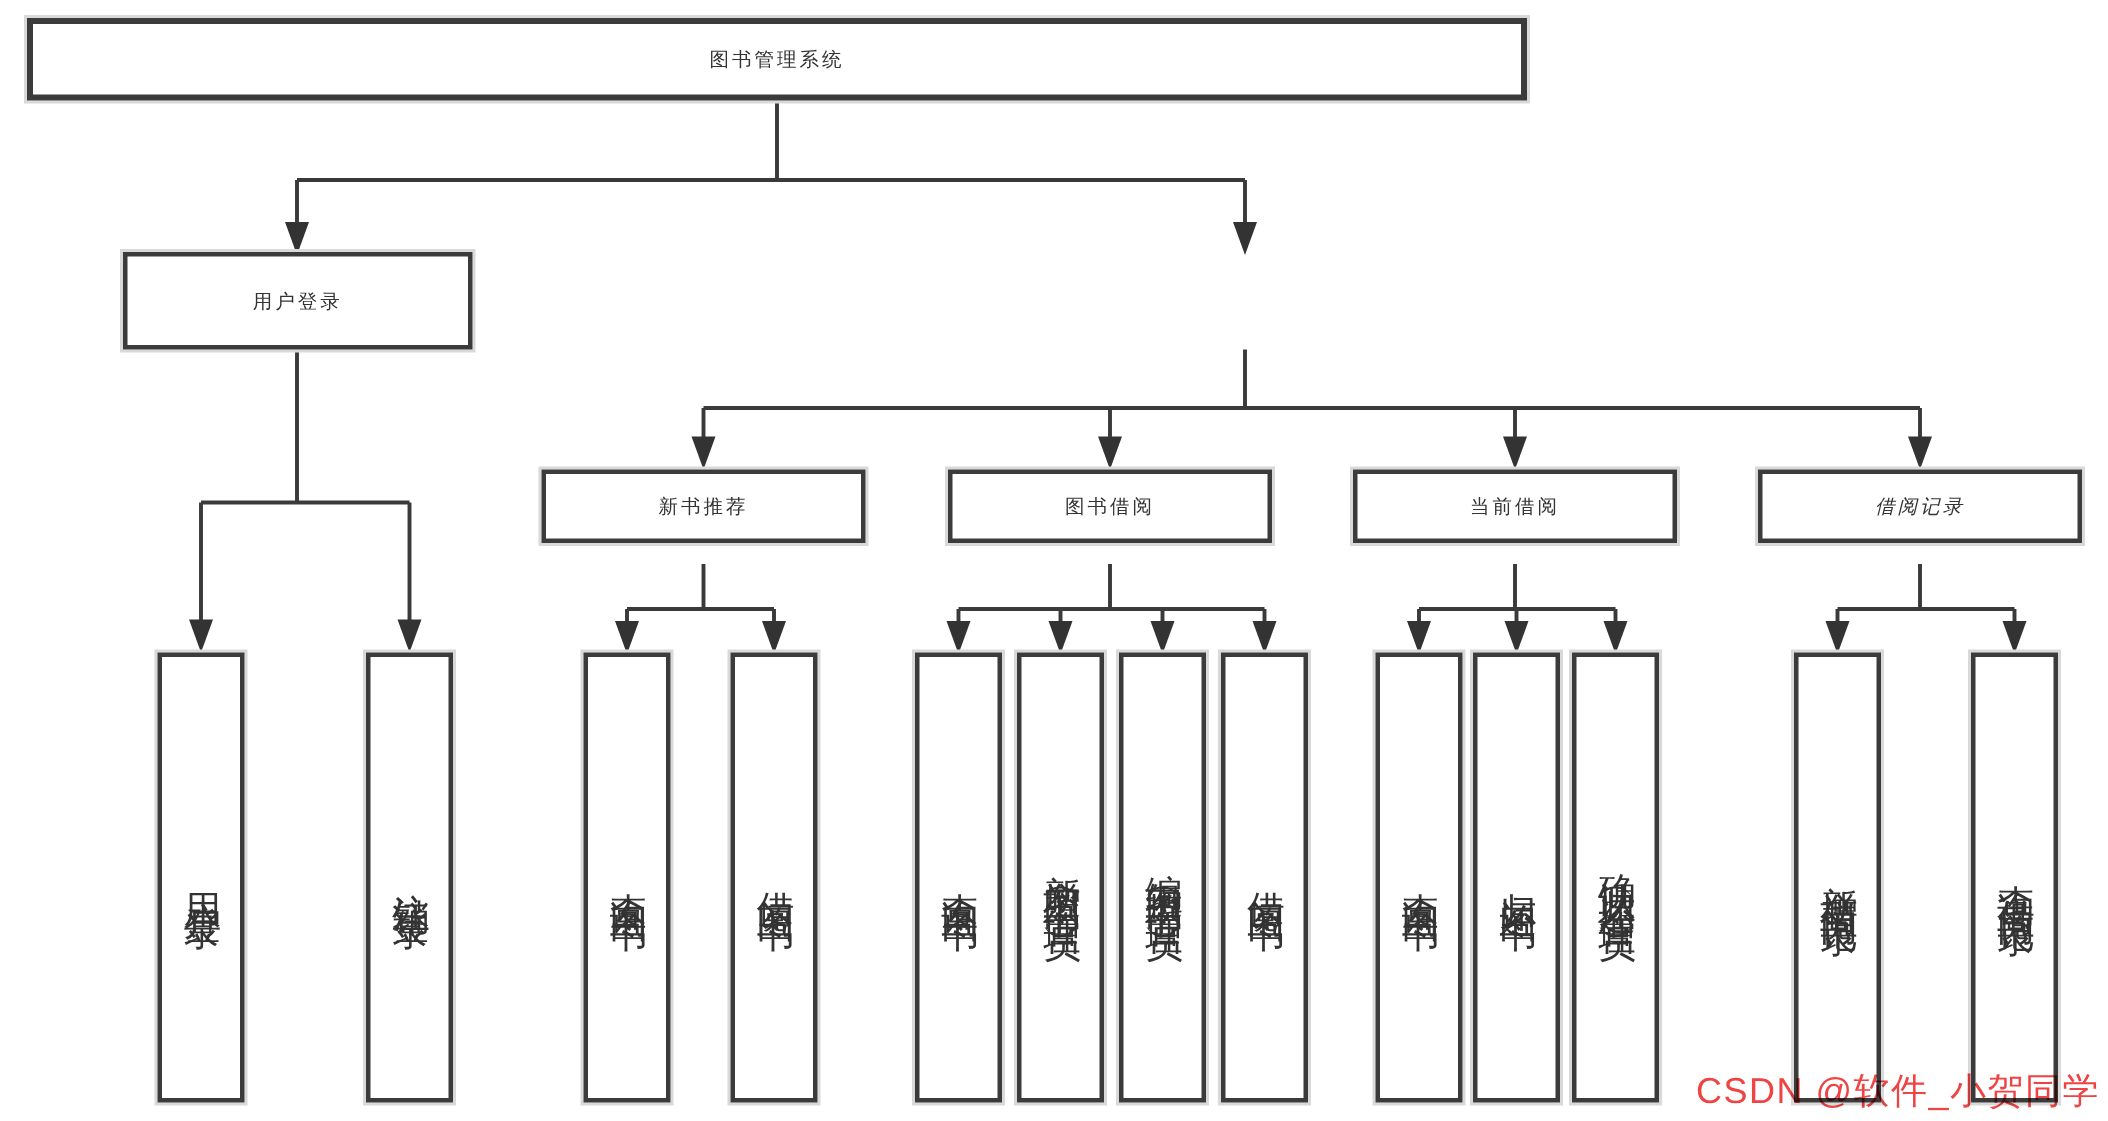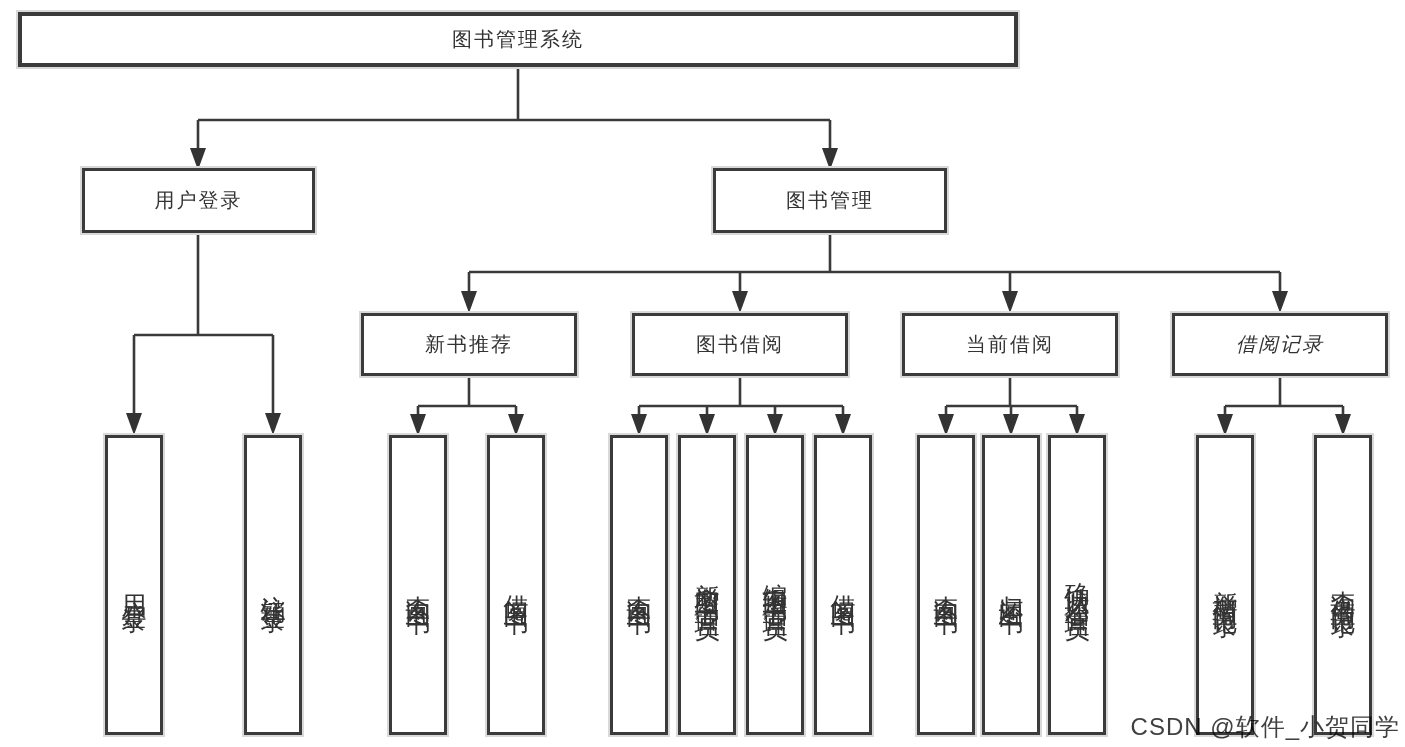--- a/index.html
+++ b/index.html
@@ -15,41 +15,41 @@
     box-sizing:border-box;
     background:#ffffff;
     border:3px solid #3b3b3b;
     box-shadow:0 0 0 2px #d9d9d9;
     display:flex;
     align-items:center;
     justify-content:center;
     color:#333333;
     z-index:2;
   }
-  .hlabel{font-size:20px;letter-spacing:2px;white-space:nowrap;}
+  .hlabel{font-size:13px;letter-spacing:2px;white-space:nowrap;}
   .root{left:18px;top:12px;width:1000px;height:55px;border-width:4px;}
   .lvl2{height:65px;top:168px;}
-  .lvl3{height:63px;top:313px;width:216px;}
+  .lvl3{height:49px;top:313px;width:216px;}
   .leaf{width:58px;height:300px;top:435px;}
   .vtext{
     writing-mode:vertical-rl;
     text-orientation:mixed;
     font-size:25px;
     letter-spacing:5px;
     line-height:1;
   }
   #connectors{position:absolute;left:0;top:0;z-index:1;}
   #connectors path.l{stroke:#3a3a3a;stroke-width:2.6;fill:none;}
   #connectors path.a{fill:#333333;stroke:none;}
   #watermark{
     position:absolute;
     right:5px;top:711px;
     font-size:24px;
     letter-spacing:1px;
-    color:#404040;
+    color:#ef4444;
     z-index:3;
     mix-blend-mode:multiply;
     white-space:nowrap;
   }
 </style>
 </head>
 <body>
 
 <div id="stage">
 
@@ -88,23 +88,20 @@
     <path class="a" d="M1217,414 L1233,414 L1225,436 Z"></path>
     <path class="a" d="M1335,414 L1351,414 L1343,436 Z"></path>
   </svg>
 
   <div class="box root">
     <span class="hlabel">图书管理系统</span>
   </div>
 
   <div class="box lvl2" style="left:82px;width:233px;">
     <span class="hlabel">用户登录</span>
-  </div>
-  <div class="box lvl2" style="left:713px;width:234px;">
-    <span class="hlabel">图书管理</span>
   </div>
 
   <div class="box lvl3" style="left:361px;">
     <span class="hlabel">新书推荐</span>
   </div>
   <div class="box lvl3" style="left:902px;">
     <span class="hlabel">当前借阅</span>
   </div>
   <div class="box lvl3" style="left:632px;">
     <span class="hlabel">图书借阅</span>

